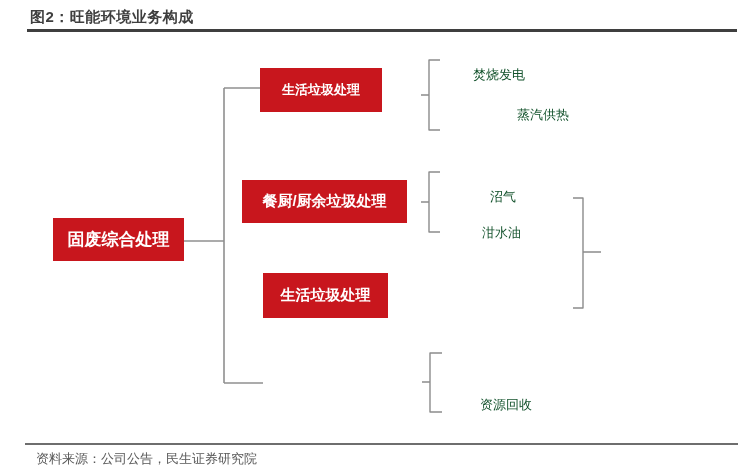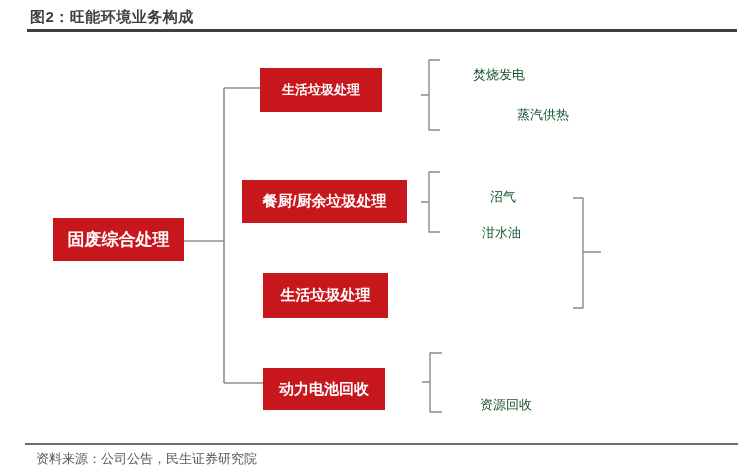--- a/index.html
+++ b/index.html
@@ -77,21 +77,20 @@
       <path d="M442 353 H430 V412 H442 M430 382 H422"></path>
       <path d="M573 198 H583 V308 H573 M583 252 H601"></path>
     </g>
   </svg>
 
   <div class="rbox root">固废综合处理</div>
 
   <div class="rbox b1">生活垃圾处理</div>
   <div class="rbox b2">餐厨/厨余垃圾处理</div>
   <div class="rbox b3">生活垃圾处理</div>
-  <div class="rbox b4">动力电池回收</div>
 
   <div class="out-label out-a1">焚烧发电</div>
   <div class="out-label out-a2">蒸汽供热</div>
   <div class="out-label out-b1">沼气</div>
   <div class="out-label out-b2">泔水油</div>
   <div class="out-label out-d1">资源回收</div>
 
   <div class="footer-rule"></div>
   <div class="source-text">资料来源：公司公告，民生证券研究院</div>
 

